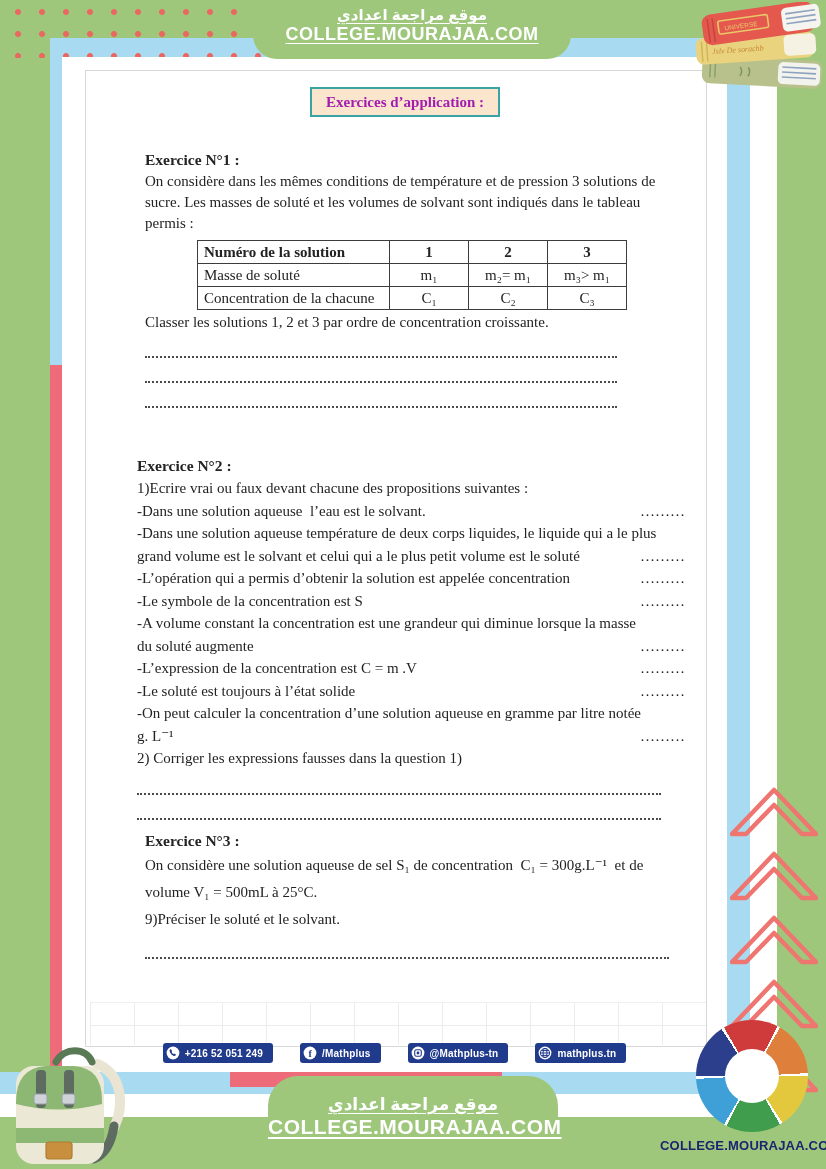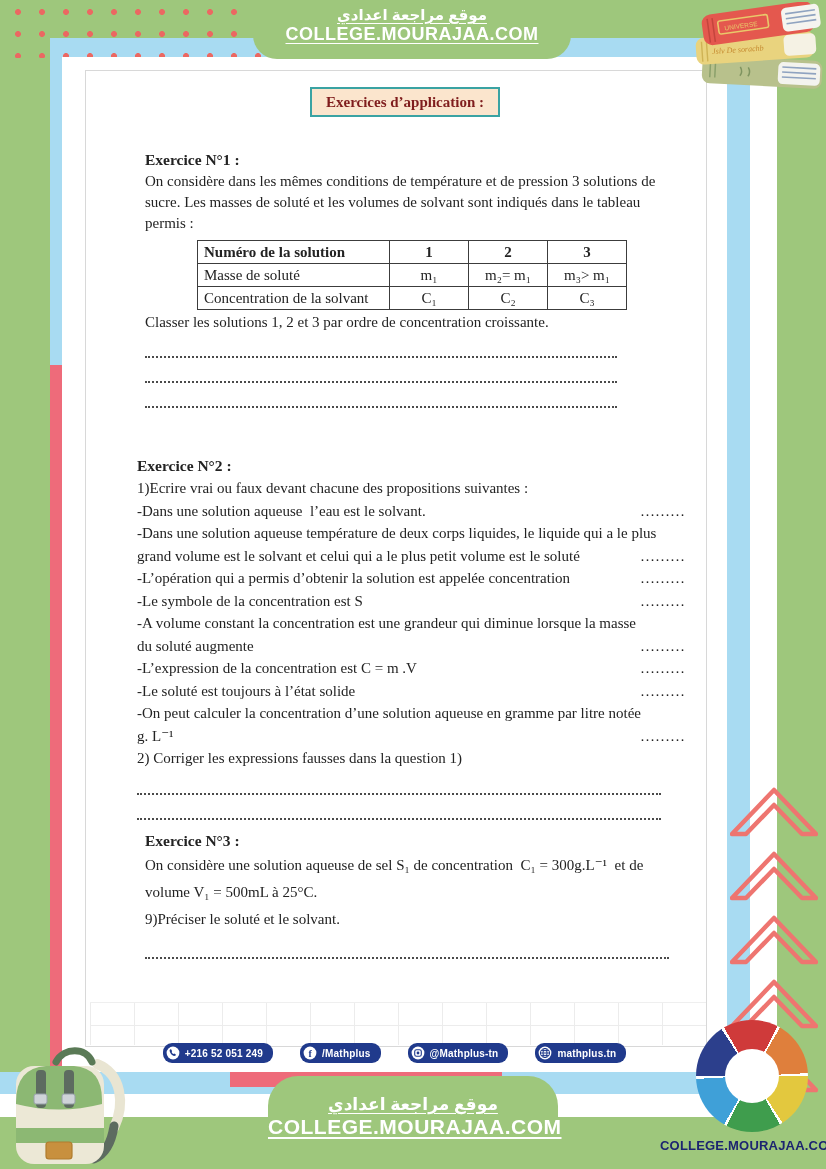--- a/index.html
+++ b/index.html
@@ -40,21 +40,21 @@
   .scanborder{left:23px;top:13px;width:620px;height:975px;border:1px solid #d8d8d8;}
   .ghostgrid{left:28px;top:945px;width:616px;height:42px;border-top:1px solid #efefef;
     background-image:repeating-linear-gradient(90deg,#ececec 0 1px,transparent 1px 44px),
                      linear-gradient(#ececec,#ececec);
     background-size:auto,100% 1px;background-position:0 0,0 22px;
     background-repeat:repeat,no-repeat;}
 
   .doc{font-family:"Liberation Serif","DejaVu Serif",serif;color:#232323;}
   .titlebox{left:248px;top:30px;width:186px;height:26px;background:#fbe5cd;
     border:2px solid #3aa3a3;display:flex;align-items:center;justify-content:center;
-    font-weight:bold;font-size:15px;color:#7f1d1d;}
+    font-weight:bold;font-size:15px;color:#a21caf;}
   .exhead{font-weight:bold;font-size:15.5px;line-height:22px;}
   .pline{font-size:15px;line-height:21px;}
   .section{position:absolute;width:524px;margin-left:7px;}
   .ex1{left:76px;top:92px;}
   .ex2{left:68px;top:398px;}
   .ex3{left:76px;top:773px;}
 
   table.soltable{border-collapse:collapse;margin:6px 0 2px 52px;}
   table.soltable td{border:1px solid #3c3c3c;font-size:15px;height:20px;
     text-align:center;padding:1px 3px;}
@@ -68,21 +68,21 @@
   .ex3 .dotline{height:24px;width:524px;}
 
   .qrow{display:flex;justify-content:space-between;width:548px;min-height:22.5px;
     font-size:15px;line-height:22.5px;}
   .qrow .qtext{white-space:pre-wrap;}
   .qrow .qdots{flex-shrink:0;}
   .ex3 .pline{line-height:27px;white-space:pre-wrap;}
 
   
   .badges{left:0;top:986px;width:665px;display:flex;justify-content:center;gap:27px;}
-  .badge{background:#203a8c;border-radius:9px;height:18px;display:flex;align-items:center;
+  .badge{background:#203a8c;border-radius:3px;height:18px;display:flex;align-items:center;
     gap:5px;padding:1px 10px 1px 3px;color:#fff;font-size:10px;font-weight:bold;
     font-family:"Liberation Sans","DejaVu Sans",sans-serif;letter-spacing:.2px;}
   .badge svg{display:block;}
 
   
   .chevrons{left:730px;top:782px;width:90px;height:330px;z-index:3;}
   .chevrons svg{position:absolute;left:0;}
   .logo-ring{left:696px;top:1020px;width:112px;height:112px;border-radius:50%;z-index:7;
     background:conic-gradient(from -30deg,
       #cf3a3a 0 57deg,#fff 57deg 60deg,
@@ -161,21 +161,21 @@
             <td class="val">2</td>
             <td class="val">3</td>
           </tr>
           <tr>
             <td class="lbl">Masse de soluté</td>
             <td class="val">m₁</td>
             <td class="val">m₂= m₁</td>
             <td class="val">m₃&gt; m₁</td>
           </tr>
           <tr>
-            <td class="lbl">Concentration de la solvant</td>
+            <td class="lbl">Concentration de la chacune</td>
             <td class="val">C₁</td>
             <td class="val">C₂</td>
             <td class="val">C₃</td>
           </tr>
         </tbody>
     </table>
     <div class="pline">Classer les solutions 1, 2 et 3 par ordre de concentration croissante.</div>
     <div id="ex1-dotlines">
         <div class="dotline"></div>
         <div class="dotline"></div>

